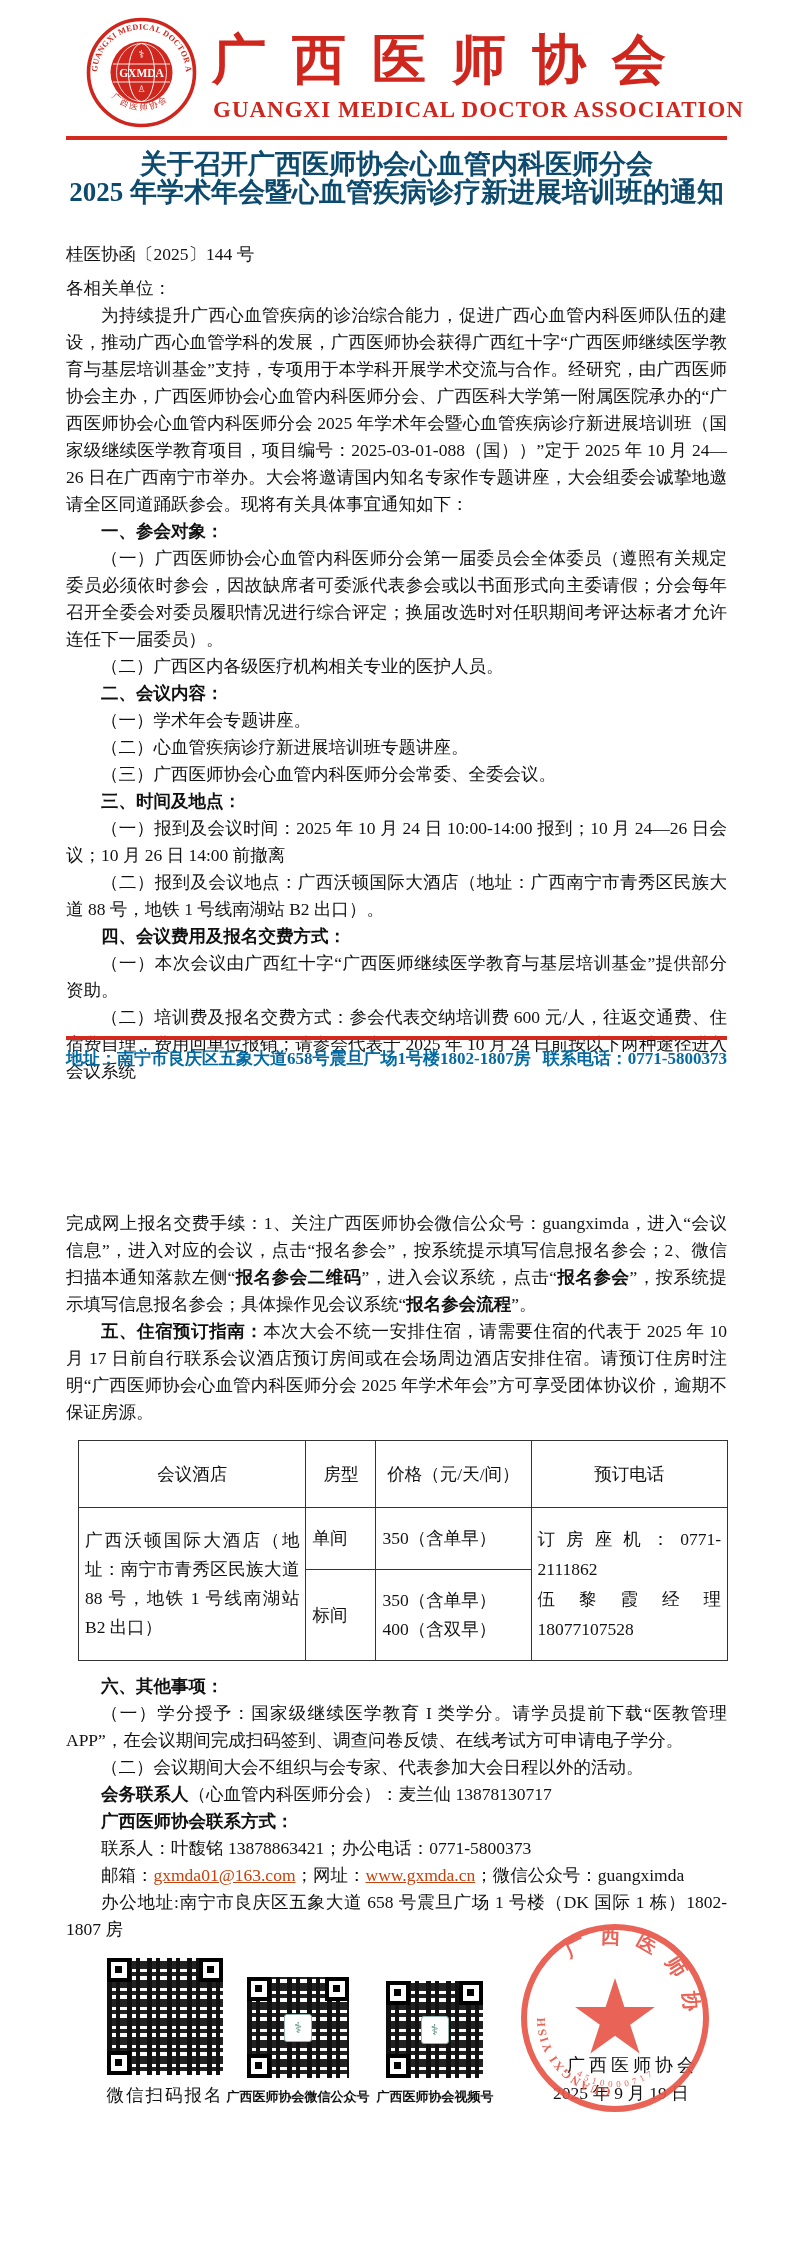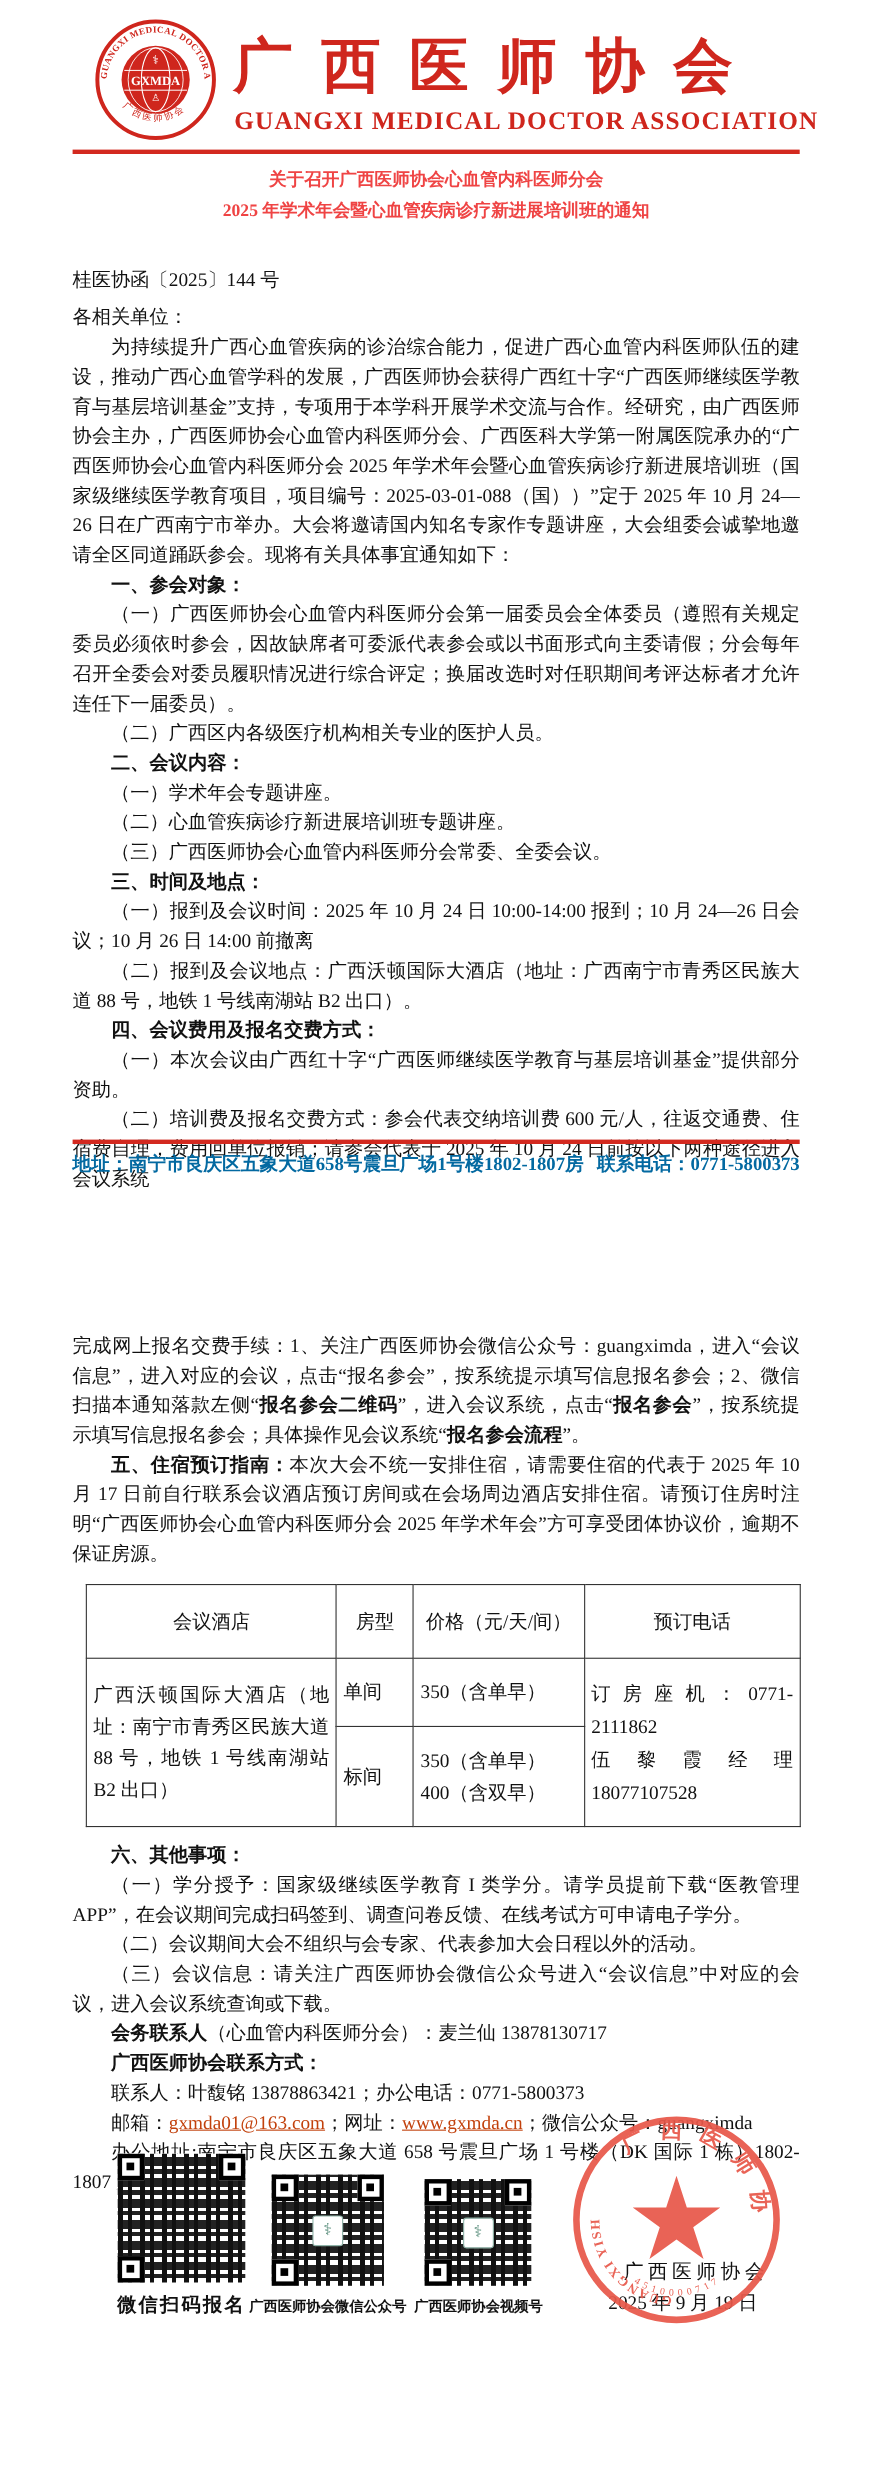--- a/index.html
+++ b/index.html
@@ -17,21 +17,21 @@
     white-space:nowrap;line-height:64px;
   }
   .org-en{
     position:absolute;left:213px;top:97px;width:520px;
     font-size:23px;font-weight:bold;color:#cf261d;letter-spacing:1px;
     white-space:nowrap;
   }
   .red-rule{position:absolute;left:66px;top:136px;width:661px;height:4px;background:#d3291f;}
   
   #p1{position:absolute;left:66px;top:150px;width:661px;}
-  .doc-title{font-size:16px;font-weight:bold;text-align:center;line-height:28px;color:#ef4444;}
+  .doc-title{font-size:27px;font-weight:bold;text-align:center;line-height:28px;color:#0c4a6e;}
   .doc-num{margin-top:36px;text-align:left;font-size:17.5px;padding-right:14px;}
   .body-text{font-size:17.5px;line-height:27px;text-align:justify;}
   .body-text p{margin:0;}
   p.ind{text-indent:2em;}
   .b{font-weight:bold;}
   .lnk{color:#c2410c;text-decoration:underline;cursor:pointer;}
   #p1 .paras{margin-top:9px;}
   
   #p1f{position:absolute;left:66px;top:1036px;width:661px;}
   #p1f .rule{height:4px;background:#d3291f;}
@@ -52,21 +52,21 @@
       repeating-linear-gradient(90deg,#111 0 5px,rgba(255,255,255,0) 5px 9px,#111 9px 13px,rgba(255,255,255,0) 13px 20px),
       repeating-linear-gradient(0deg,#fff 0 4px,#222 4px 8px,#fff 8px 11px,#222 11px 19px);
       background-color:#fff;}
   .qr .f{position:absolute;width:24px;height:24px;border:4.5px solid #000;background:#fff;box-sizing:border-box;}
   .qr .f::after{content:"";position:absolute;left:4px;top:4px;width:7px;height:7px;background:#000;}
   .qr .f.tl{left:0;top:0}.qr .f.tr{right:0;top:0}.qr .f.bl{left:0;bottom:0}
   .qr .qlogo{position:absolute;left:50%;top:50%;transform:translate(-50%,-50%);
       width:26px;height:26px;background:#fff;border:1px solid #8fb3a8;border-radius:3px;
       display:flex;align-items:center;justify-content:center;color:#5b8f7d;font-size:15px;}
   .qr-label{position:absolute;text-align:center;color:#111;}
-  .ql-big{font-size:17.5px;letter-spacing:2px;font-weight:bold;}
+  .ql-big{font-size:17.5px;letter-spacing:2px;}
   .ql-small{font-size:13px;font-weight:bold;}
   
   .sig-org{position:absolute;left:567px;top:2053px;font-size:18px;letter-spacing:4px;}
   .sig-date{position:absolute;left:553px;top:2081px;font-size:17.5px;}
   #seal{position:absolute;left:515px;top:1918px;opacity:.93;}
 </style>
 </head>
 <body>
 
 <div id="hdr">
@@ -155,21 +155,20 @@
         <div>400（含双早）</div>
       </td>
     </tr>
   </tbody>
     </table>
 
   <div class="after-table">
     <p class="ind"><span class="b">六、其他事项：</span></p>
     <p class="ind"><span>（一）学分授予：国家级继续医学教育 I 类学分。请学员提前下载“医教管理 APP”，在会议期间完成扫码签到、调查问卷反馈、在线考试方可申请电子学分。</span></p>
     <p class="ind"><span>（二）会议期间大会不组织与会专家、代表参加大会日程以外的活动。</span></p>
-    <p class="ind"><span>（三）会议信息：请关注广西医师协会微信公众号进入“会议信息”中对应的会议，进入会议系统查询或下载。</span></p>
     <p class="ind"><span class="b">会务联系人</span><span>（心血管内科医师分会）：麦兰仙 13878130717</span></p>
     <p class="ind"><span class="b">广西医师协会联系方式：</span></p>
     <p class="ind"><span>联系人：叶馥铭 13878863421；办公电话：0771-5800373</span></p>
     <p class="ind"><span>邮箱：</span><span class="lnk">gxmda01@163.com</span><span>；网址：</span><span class="lnk">www.gxmda.cn</span><span>；微信公众号：guangximda</span></p>
     <p class="ind"><span>办公地址:南宁市良庆区五象大道 658 号震旦广场 1 号楼（DK 国际 1 栋）1802-1807 房</span></p>
   </div>
 </div>
 
 <div class="qr" style="left:107px;top:1958px;width:116px;height:117px;">
   <span class="f tl"></span>

